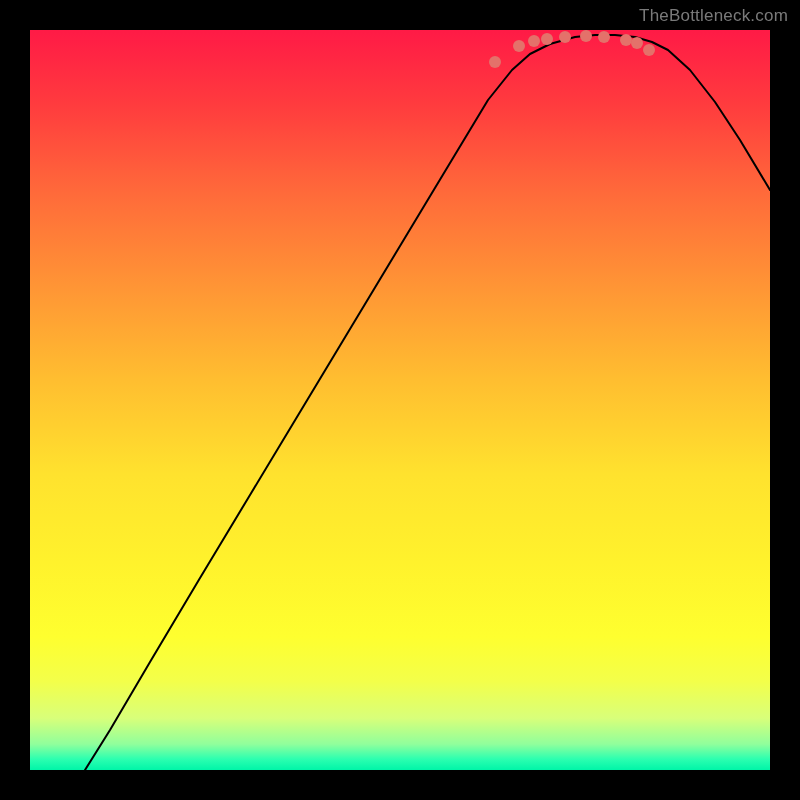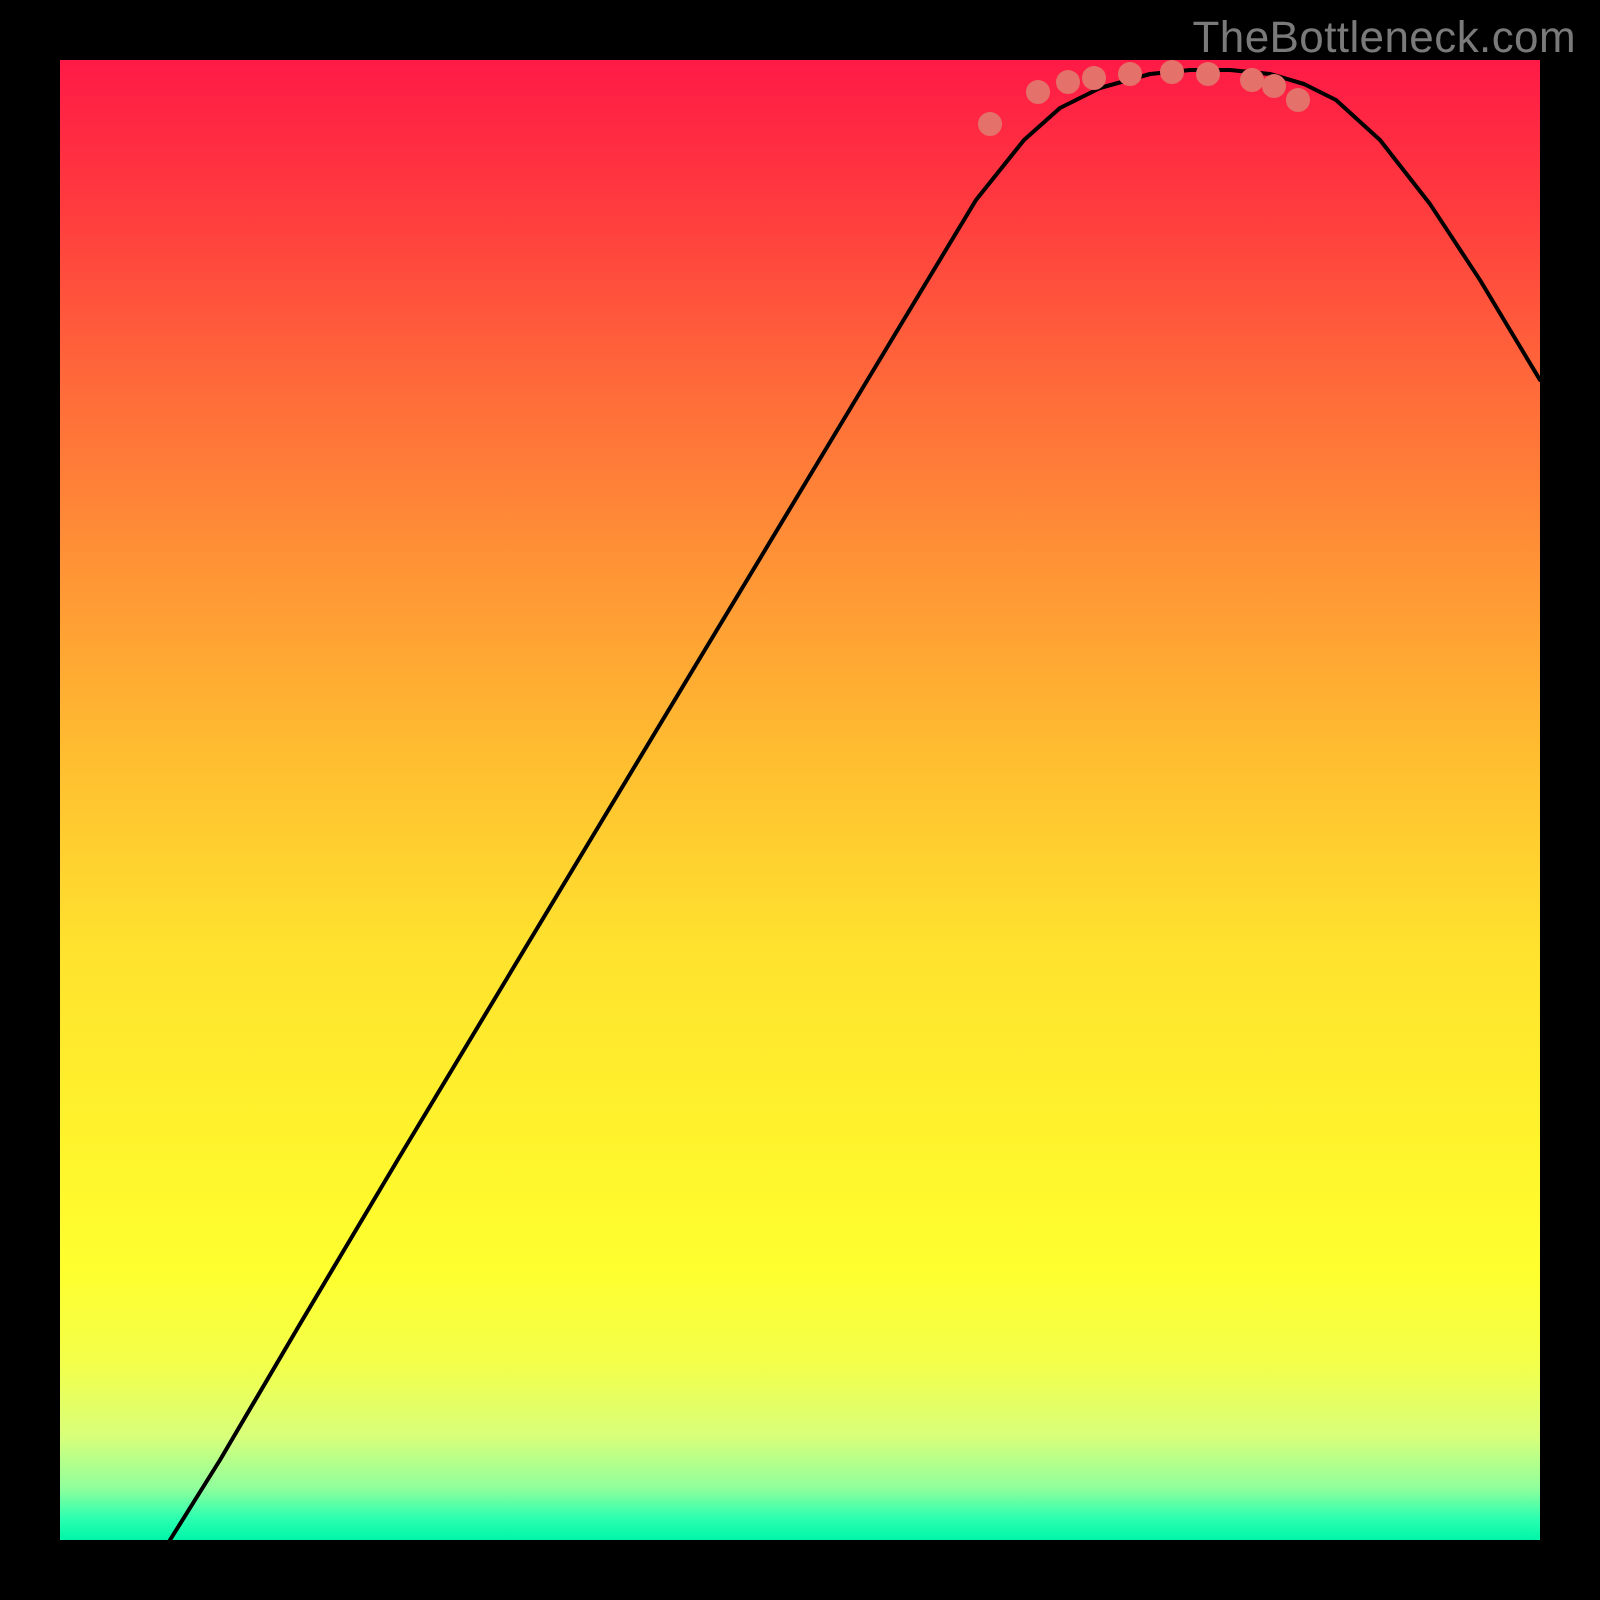--- a/index.html
+++ b/index.html
@@ -39,21 +39,21 @@
       #90ff9c 96.5%,
       #2dffb0 98.5%,
       #00f5a8 100%
     );
   }
   .watermark {
     position: absolute;
     top: 6px;
     right: 12px;
     color: #7a7a7a;
-    font-size: 22px;
+    font-size: 17px;
     font-weight: 500;
     letter-spacing: 0.2px;
     user-select: none;
   }
   svg.curve {
     position: absolute;
     left: 0;
     top: 0;
     width: 740px;
     height: 740px;

